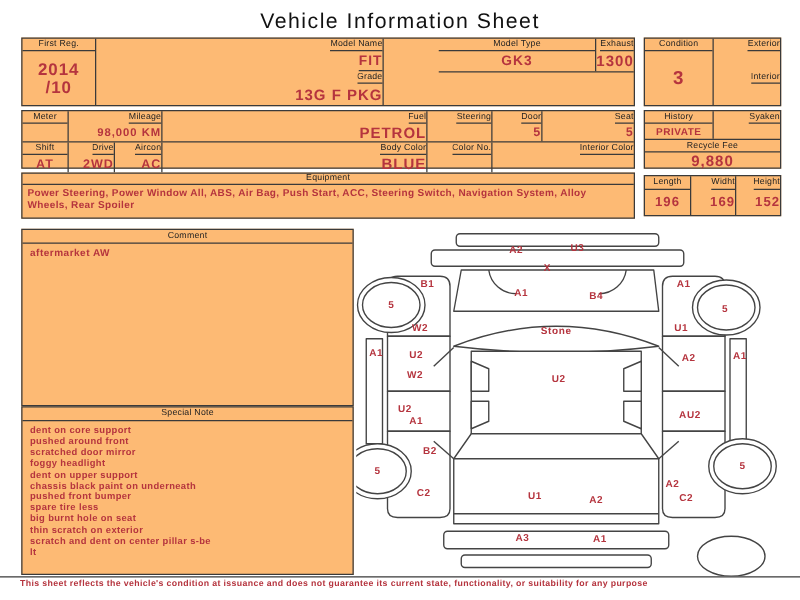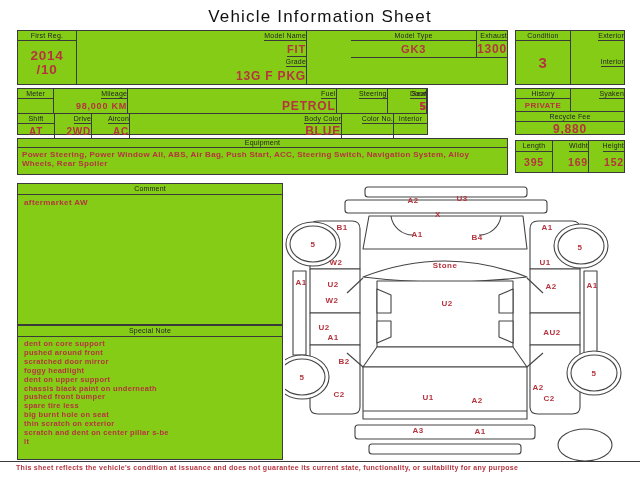--- a/index.html
+++ b/index.html
@@ -2,21 +2,21 @@
 <html style="--accent: #b5343e;"><head>
 <meta charset="utf-8">
 <style>
   :root{--accent:#b5343e;}
   *{box-sizing:border-box;}
   html,body{margin:0;padding:0;}
   body{position:relative;width:640px;height:480px;background:#fff;
        font-family:"Liberation Sans","DejaVu Sans",sans-serif;overflow:hidden;color:#222;}
   .title{position:absolute;top:7px;left:0;width:100%;text-align:center;
          font-size:17px;letter-spacing:1.2px;color:#111;}
-  .sec{position:absolute;border:1px solid #3a3a3a;background:#84cc16;display:flex;}
+  .sec{position:absolute;border:1px solid #3a3a3a;background:#fdba74;display:flex;}
   .col{display:flex;flex-direction:column;min-width:0;}
   .row{display:flex;min-width:0;}
   .bl{border-left:1px solid #3a3a3a;align-items:flex-end;}
   .bb{border-bottom:1px solid #3a3a3a;}
   .lbl{flex:0 0 auto;height:10px;font-size:7px;line-height:9px;text-align:center;
        color:#222;letter-spacing:.2px;overflow:hidden;}
   .val{flex:1 1 auto;display:flex;align-items:center;justify-content:center;
        color:var(--accent);font-weight:bold;letter-spacing:.8px;overflow:hidden;}
   .freeTxt{color:var(--accent);font-weight:bold;text-align:left;}
   .eqTxt{padding:2px 4px;font-size:8px;line-height:9px;letter-spacing:.3px;}
@@ -69,21 +69,21 @@
     <div class="val" style="font-size:15px">3</div>
   </div>
   <div class="col bl" style="flex:1">
     <div class="lbl bb">Exterior</div>
     <div class="val bb" style="flex:0 0 16px;font-size:9px"></div>
     <div class="lbl bb">Interior</div>
     <div class="val" style="font-size:9px"></div>
   </div>
 </div>
 
-<div class="sec" style="left:17px;top:88px;width:411px;height:47px">
+<div class="sec" style="left:17px;top:88px;width:491px;height:47px">
   <div class="col" style="flex:1">
     <div class="row bb" style="flex:0 0 23px">
       <div class="col" style="width:36px">
         <div class="lbl bb">Meter</div>
         <div class="val" style="font-size:9px"></div>
       </div>
       <div class="col bl" style="width:75px">
         <div class="lbl bb">Mileage</div>
         <div class="val" style="font-size:9px">98,000 KM</div>
       </div>
@@ -155,21 +155,21 @@
 <div class="sec" style="left:17px;top:138px;width:491px;height:37px">
   <div class="col" style="flex:1">
     <div class="lbl bb" style="height:9px;line-height:8px">Equipment</div>
     <div class="freeTxt eqTxt">Power Steering, Power Window  All, ABS, Air Bag, Push Start, ACC, Steering Switch, Navigation System, Alloy Wheels, Rear Spoiler</div>
   </div>
 </div>
 
 <div class="sec" style="left:515px;top:140px;width:110px;height:33px">
   <div class="col" style="width:36px">
     <div class="lbl bb" style="height:11px;line-height:10px">Length</div>
-    <div class="val" style="font-size:10.5px">395</div>
+    <div class="val" style="font-size:10.5px">196</div>
   </div>
   <div class="col bl" style="width:36px">
     <div class="lbl bb" style="height:11px;line-height:10px">Widht</div>
     <div class="val" style="font-size:10.5px">169</div>
   </div>
   <div class="col bl" style="flex:1">
     <div class="lbl bb" style="height:11px;line-height:10px">Height</div>
     <div class="val" style="font-size:10.5px">152</div>
   </div>
 </div>

